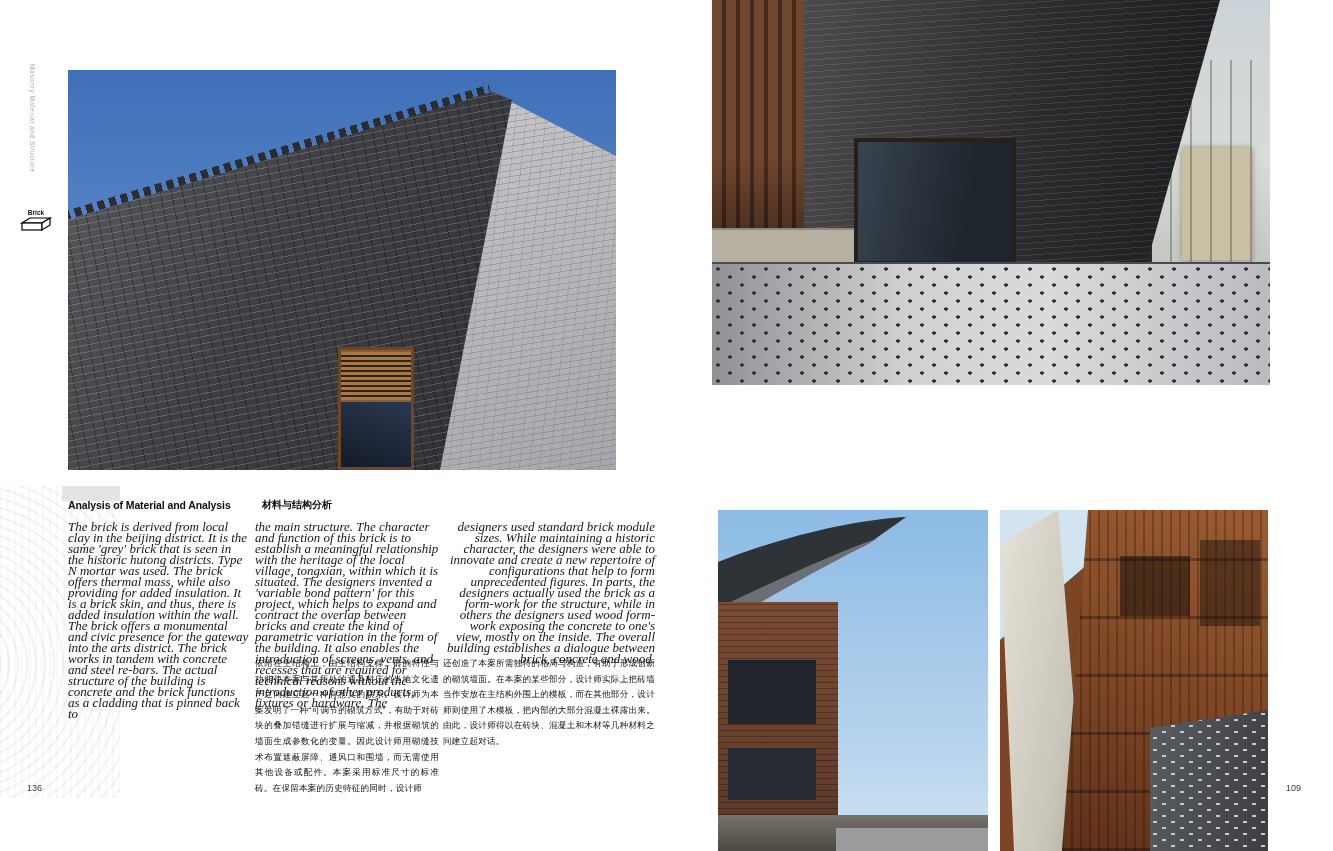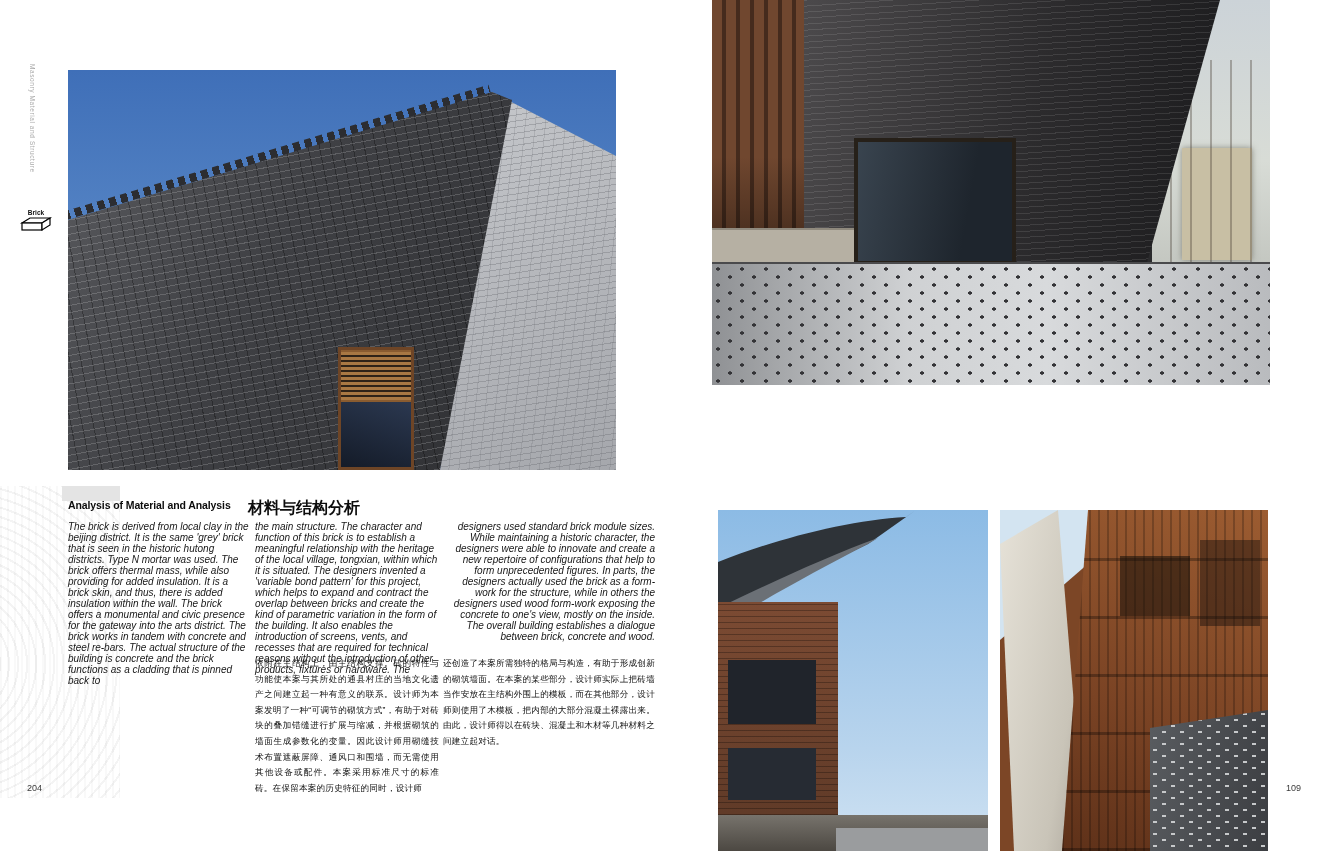--- a/index.html
+++ b/index.html
@@ -20,25 +20,25 @@
   }
   #watermark-block { left:62px; top:486px; width:58px; height:15px; background:#e4e4e4; }
 
   .page-num { font-size:9px; color:#3a3a3a; }
   #page-num-left  { left:27px;  top:783px; }
   #page-num-right { left:1286px; top:783px;text-align:right; }
 
   
   #section-title-en { left:68px;  top:499px; font-size:10.5px; font-weight:bold;
                       letter-spacing:-.1px; color:#0c0c0c; }
-  #section-title-zh { left:248px; top:498px; font-size:16px; font-weight:bold; color:#0c0c0c;font-family:Liberation Serif, serif; }
-
-  
-  .en-col { top:521px; font-family:Liberation Sans, sans-serif; font-style:italic;
-            font-size:10px; line-height:11px; color:#161616; }
+  #section-title-zh { left:262px; top:498px; font-size:10px; font-weight:bold; color:#0c0c0c;font-family:Liberation Serif, serif; }
+
+  
+  .en-col { top:521px; font-family:Liberation Serif, serif; font-style:italic;
+            font-size:13px; line-height:11px; color:#161616; }
   #en-col-1 { left:68px;  width:181px; }
   #en-col-2 { left:255px; width:184px; }
   #en-col-3 { left:443px; width:212px;text-align:right; }
 
   .zh-col { top:656px; font-size:8.6px; line-height:15.6px; color:#111;
             text-align:justify; letter-spacing:.2px; }
   #zh-col-1 { left:68px;  width:181px; }
   #zh-col-2 { left:255px; width:184px; }
   #zh-col-3 { left:443px; width:212px; }
 
@@ -148,21 +148,21 @@
 
   <div class="abs" id="brick-icon-block">
     <span id="brick-icon-label">Brick</span>
     <svg width="36" height="17" viewBox="0 0 36 17">
       <polygon points="4,7 24,7 32,2 12,2" fill="#fff" stroke="#000" stroke-width="1.2"></polygon>
       <rect x="4" y="7" width="20" height="7" fill="#fff" stroke="#000" stroke-width="1.2"></rect>
       <polygon points="24,7 32,2 32,9 24,14" fill="#fff" stroke="#000" stroke-width="1.2"></polygon>
     </svg>
   </div>
 
-  <div class="abs page-num" id="page-num-left">204</div>
+  <div class="abs page-num" id="page-num-left">136</div>
   <div class="abs page-num" id="page-num-right">109</div>
 
   <div class="abs photo" id="photo-main">
     <div class="layer p1-sky"></div>
     <div class="layer p1-right-face"></div>
     <div class="layer p1-ridge"></div>
     <div class="layer p1-left-face"></div>
     <div class="layer p1-window">
       <div class="layer p1-louvers"></div>
       <div class="layer p1-glass"></div>

